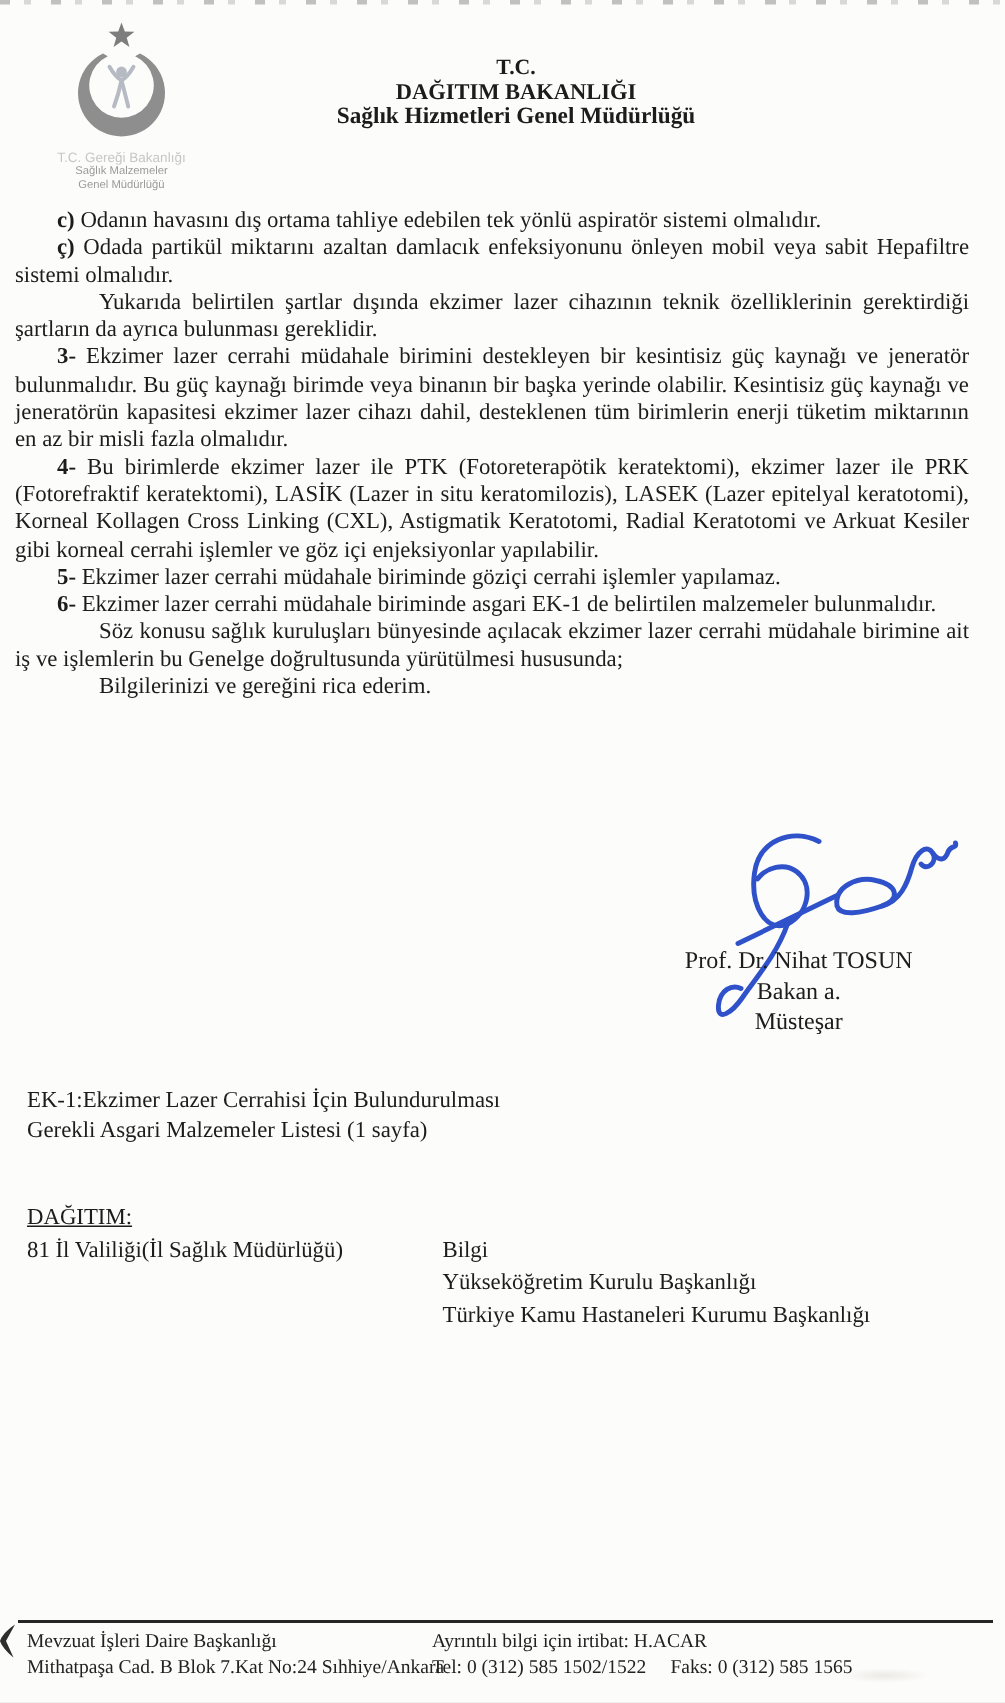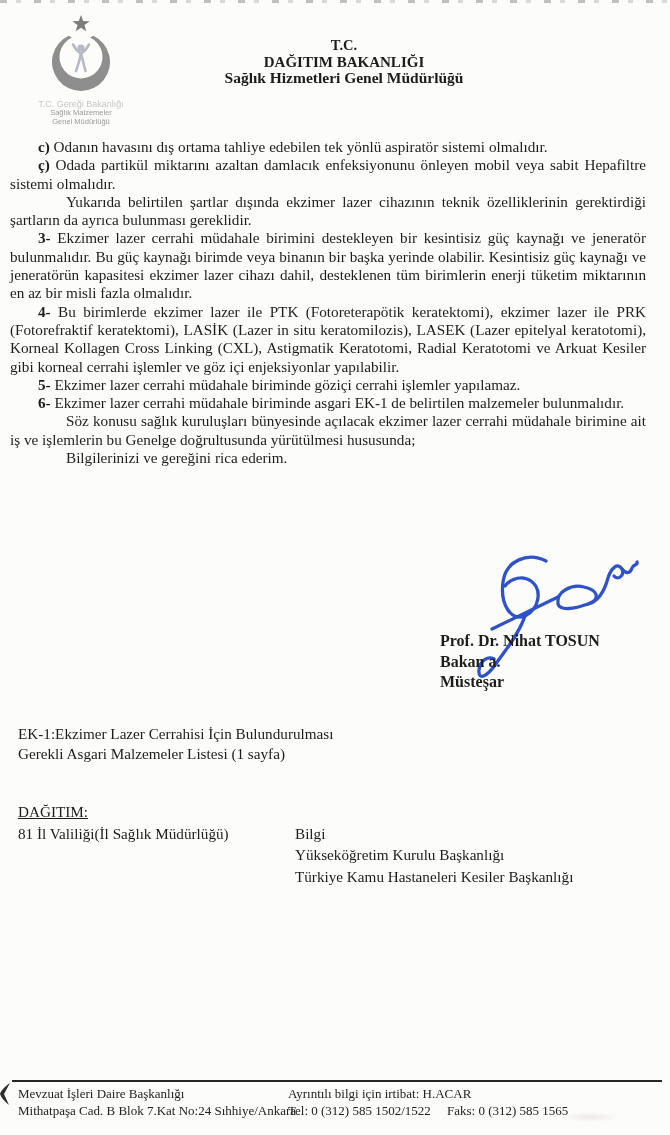--- a/index.html
+++ b/index.html
@@ -31,22 +31,22 @@
   .body-text{
     position:absolute;left:10px;top:138px;width:636px;
     font-size:15.2px;line-height:18.3px;text-align:justify;
   }
   .body-text p{margin:0;text-indent:28px;}
   .body-text p.plain{text-indent:56px;}
   .body-text b{font-weight:bold;}
   
   .sig-svg{position:absolute;left:455px;top:548px;}
   .sig-block{
-    position:absolute;left:440px;top:631px;width:185px;
-    font-weight:bold;font-size:16px;line-height:20.5px;
+    position:absolute;left:440px;top:631px;width:185px;text-align:center;
+    font-weight:normal;font-size:16px;line-height:20.5px;
   }
   
   .attachment{position:absolute;left:18px;top:724px;font-size:15.2px;line-height:20px;}
   
   .dist-left{position:absolute;left:18px;top:801px;font-size:15.2px;line-height:21.5px;}
   .dist-left .underlined{text-decoration:underline;}
   .dist-right{position:absolute;left:295px;top:822.5px;font-size:15.2px;line-height:21.5px;}
   
   .footer-rule{position:absolute;left:12px;top:1080px;width:650px;height:2px;background:#262626;}
   .footer{font-family:"Liberation Serif","DejaVu Serif",serif;font-size:13px;color:#222;}
@@ -120,21 +120,21 @@
     <div>Gerekli Asgari Malzemeler Listesi (1 sayfa)</div>
   </div>
 
   <div class="dist-left">
     <div class="underlined">DAĞITIM:</div>
     <div>81 İl Valiliği(İl Sağlık Müdürlüğü)</div>
   </div>
   <div class="dist-right">
     <div>Bilgi</div>
     <div>Yükseköğretim Kurulu Başkanlığı</div>
-    <div>Türkiye Kamu Hastaneleri Kesiler Başkanlığı</div>
+    <div>Türkiye Kamu Hastaneleri Kurumu Başkanlığı</div>
   </div>
 
   <div class="footer-rule"></div>
   <div class="footer f-dept">Mevzuat İşleri Daire Başkanlığı</div>
   <div class="footer f-addr">Mithatpaşa Cad. B Blok 7.Kat No:24 Sıhhiye/Ankara</div>
   <div class="footer f-contact">Ayrıntılı bilgi için irtibat: H.ACAR</div>
   <div class="footer f-tel">Tel: 0 (312) 585 1502/1522</div>
   <div class="footer f-fax">Faks: 0 (312) 585 1565</div>
 
   <svg class="pen-mark" width="12" height="24" viewBox="0 0 12 24">

